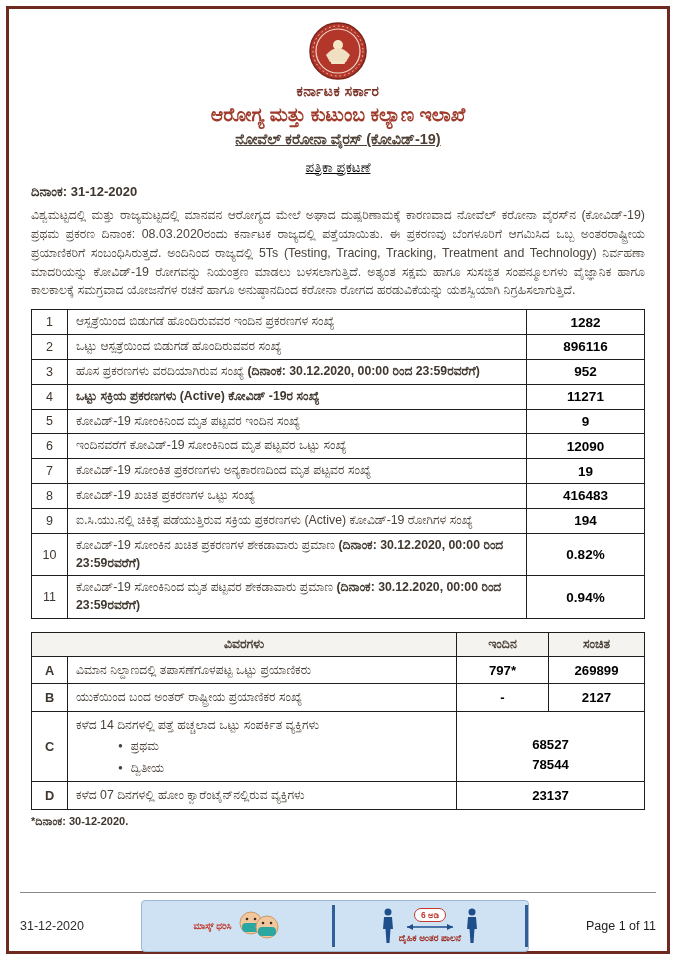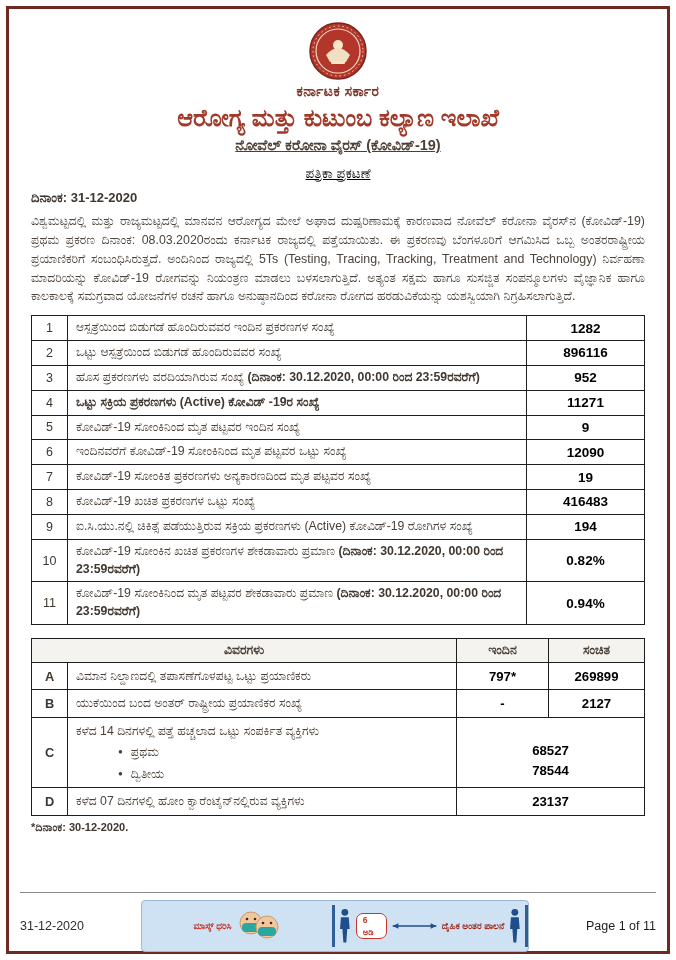--- a/index.html
+++ b/index.html
@@ -24,21 +24,21 @@
   
   .hdr { text-align: center; }
   .emblem-wrap { display:flex; justify-content:center; }
   .emblem-caption {
     margin-top: 2px;
     font-size: 14px; font-weight: 700; color: #7b3427;
     letter-spacing: .5px;
   }
   .dept-title {
     margin-top: 4px;
-    font-size: 24px; font-weight: 700; color: #a03b2b;
+    font-size: 19px; font-weight: 700; color: #a03b2b;
   }
   .bulletin-title {
     margin-top: 5px;
     font-size: 14.5px; font-weight: 700; color: #4e4036;
     text-decoration: underline;
   }
   .press-label {
     margin-top: 12px;
     font-size: 13.5px; font-weight: 400; color: #000000;
     text-decoration: underline;
@@ -95,21 +95,21 @@
   .banner {
     display: flex; align-items: stretch;
     width: 388px; height: 52px;
     background: #cfe2f3;
     border: 1px solid #9db8d2; border-radius: 4px;
     overflow: hidden;
   }
   .banner-sec { flex: 1; display: flex; align-items: center; justify-content: center; gap: 5px; padding: 2px 4px; }
   .banner-div { width: 3px; background: #2f5f96; margin: 4px 0; }
   .mask-label, .hyg-label { font-size: 9px; font-weight: 700; color: #c0392b; line-height: 1.15; text-align: center; max-width: 62px; }
-  .dist-col { display: flex; flex-direction: row; align-items: center; justify-content: center; }
+  .dist-col { display: flex; flex-direction: column; align-items: center; justify-content: center; }
   .dist-badge {
     font-size: 8.5px; font-weight: 700; color: #c0392b;
     border: 1px solid #c0392b; background: #fff;
     border-radius: 7px; padding: 0 6px; line-height: 12px;
   }
   .dist-label { font-size: 9px; font-weight: 700; color: #9e2b20; margin-top: 1px; white-space: nowrap; }
 </style>
 </head>
 <body>
 

